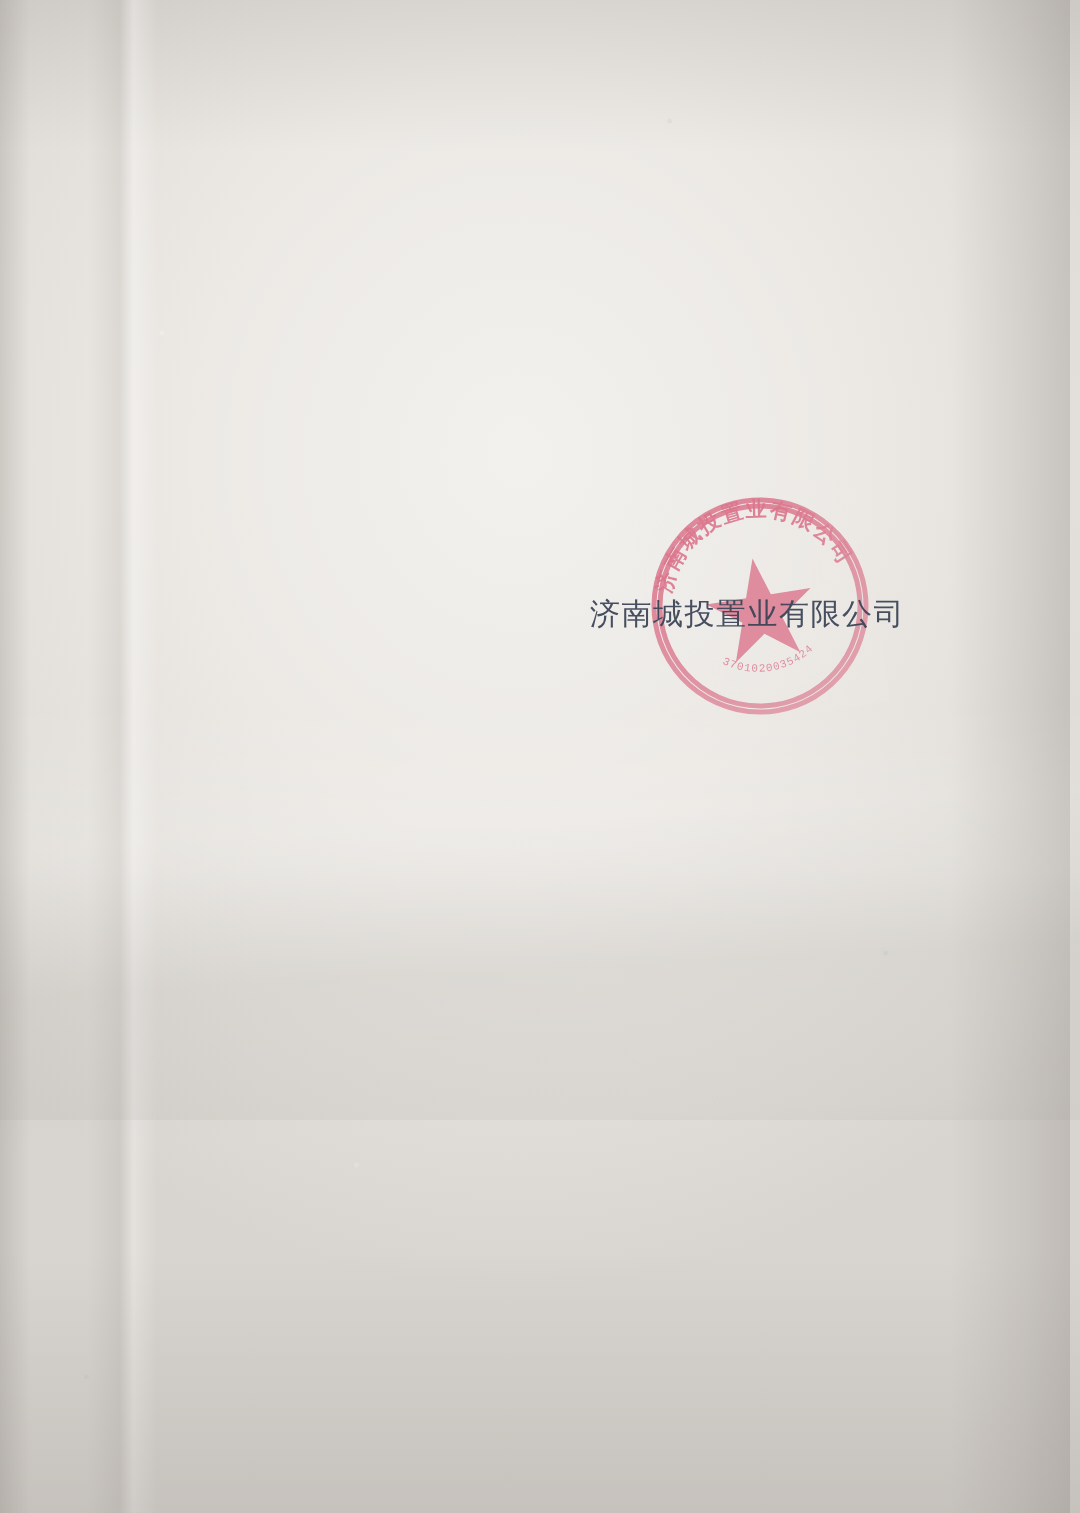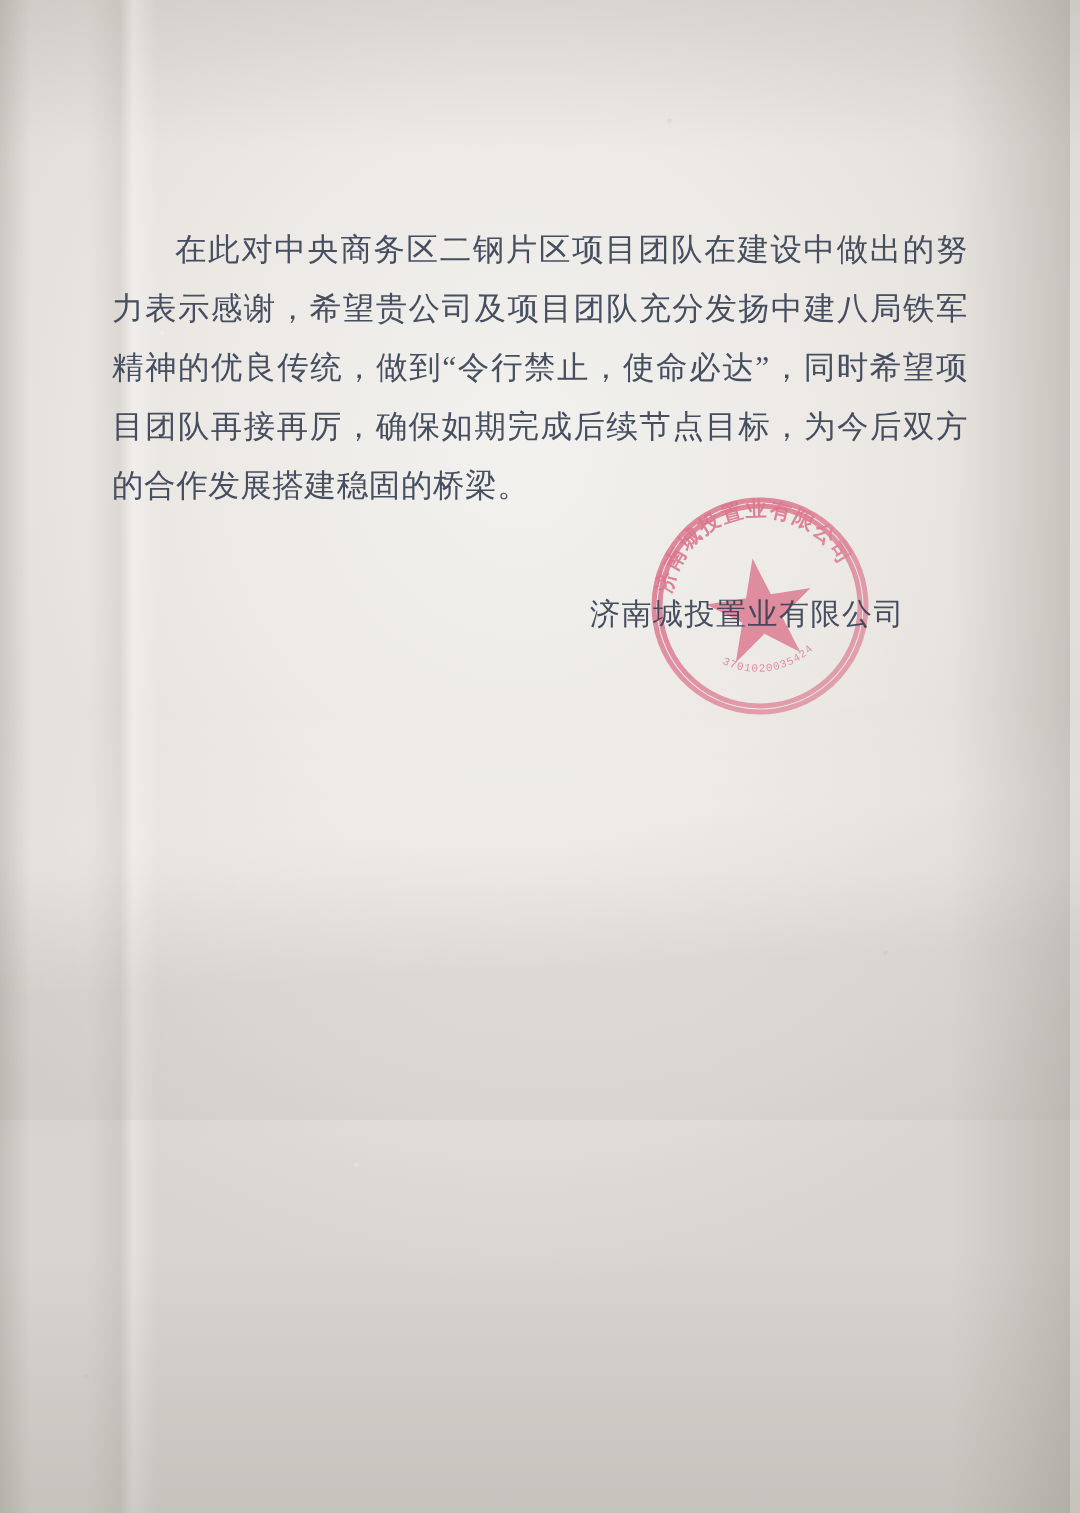--- a/index.html
+++ b/index.html
@@ -157,21 +157,20 @@
 <div class="page">
 
   <div class="crease crease-top"></div>
   <div class="crease crease-v1"></div>
   <div class="crease crease-v2"></div>
   <div class="crease crease-mid"></div>
   <div class="crease crease-diag"></div>
   <div class="crease crease-bottom"></div>
   <div class="crease edge-left"></div>
 
-  <p class="body-text">在此对中央商务区二钢片区项目团队在建设中做出的努力表示感谢，希望贵公司及项目团队充分发扬中建八局铁军精神的优良传统，做到“令行禁止，使命必达”，同时希望项目团队再接再厉，确保如期完成后续节点目标，为今后双方的合作发展搭建稳固的桥梁。</p>
 
   <div class="stamp">
     <svg viewBox="0 0 228 228" xmlns="http://www.w3.org/2000/svg" aria-hidden="true">
       <circle class="stamp-ring" cx="114" cy="114" r="106"></circle>
       <circle class="stamp-ring" cx="114" cy="114" r="100" stroke-width="2" opacity="0.45"></circle>
       <path class="stamp-star" d="M114 66 L126.6 104.1 L166.8 104.1 L134.1 127.8 L146.7 165.9 L114 142.2 L81.3 165.9 L93.9 127.8 L61.2 104.1 L101.4 104.1 Z"></path>
       <defs>
         <path id="arcTop" d="M 24 114 A 90 90 0 0 1 204 114"></path>
         <path id="arcBottom" d="M 40 130 A 80 80 0 0 0 188 130"></path>
       </defs>

